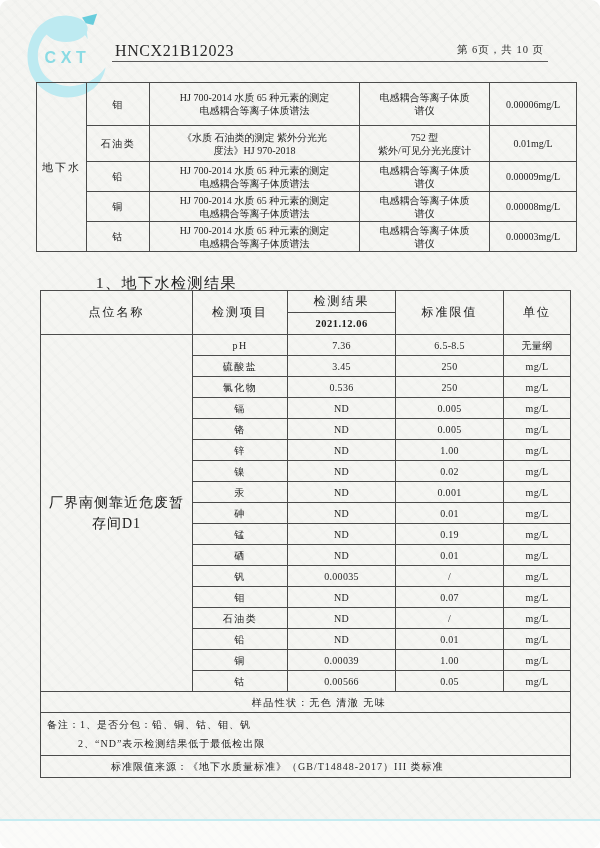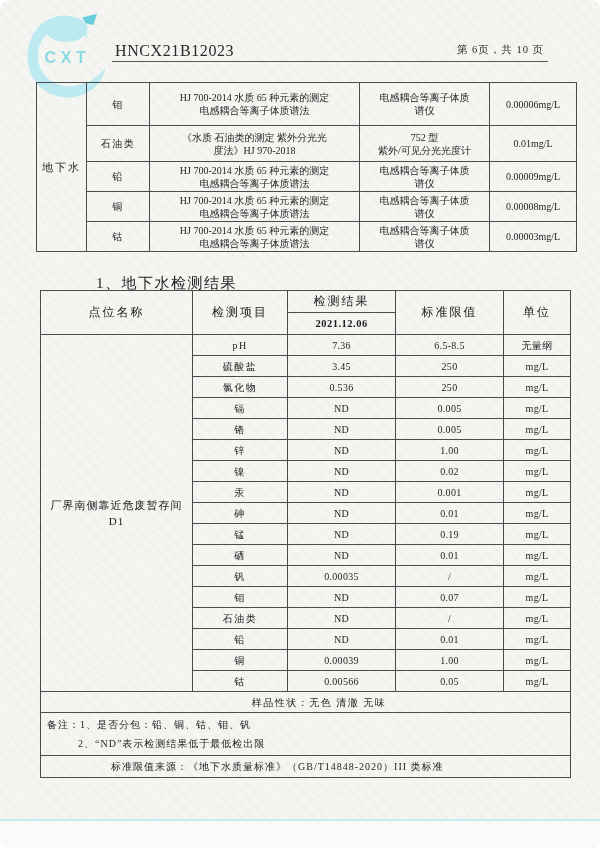--- a/index.html
+++ b/index.html
@@ -67,21 +67,21 @@
     position: absolute; left: 96px; top: 274px;
     font-size: 15px; letter-spacing: 1.5px; color: #222;
   }
 
   
   .results-table { position: absolute; left: 40px; top: 290px; width: 530px; }
   .results-table td.hdr { font-weight: normal; letter-spacing: 2px; font-size: 12px; }
   .results-table td.hdr-date { font-weight: bold; letter-spacing: 0.5px; font-size: 10.5px; margin-top: 36px; }
   .results-table tr { height: 21px; }
   .results-table tr.hdr-row { height: 22px; }
-  .results-table td.site-cell { font-size: 11px; letter-spacing: 1px; line-height: 1.5; }
+  .results-table td.site-cell { font-size: 14px; letter-spacing: 1px; line-height: 1.5; }
   .results-table td.item-cell { letter-spacing: 1.5px; }
   .results-table td.val-cell  { letter-spacing: 0.3px; }
   .results-table tr.sample-row td { letter-spacing: 1.5px; padding-left: 30px; }
   .results-table tr.notes-row { height: 42px; }
   .results-table tr.notes-row td, .results-table tr.source-row td {
     text-align: left; padding: 2px 6px; letter-spacing: 1px;
   }
   .results-table .note-line { display: block; line-height: 1.9; }
   .results-table .note-line.indent { margin-left: 3.1em; }
   .results-table tr.source-row { height: 22px; }
@@ -318,20 +318,20 @@
         <tr class="sample-row">
         <td colspan="5">样品性状：无色 清澈 无味</td>
       </tr>
       <tr class="notes-row">
         <td colspan="5">
           <span class="note-line"><span>备注：</span><span>1、是否分包：铅、铜、钴、钼、钒</span></span>
           <span class="note-line indent">2、“ND”表示检测结果低于最低检出限</span>
         </td>
       </tr>
       <tr class="source-row">
-        <td colspan="5">标准限值来源：《地下水质量标准》（GB/T14848-2020）III 类标准</td>
+        <td colspan="5">标准限值来源：《地下水质量标准》（GB/T14848-2017）III 类标准</td>
       </tr>
     </tbody>
   </table>
 
   <div class="bottom-line"></div>
   <div class="bottom-band"></div>
 </div>
 
 </body></html>

